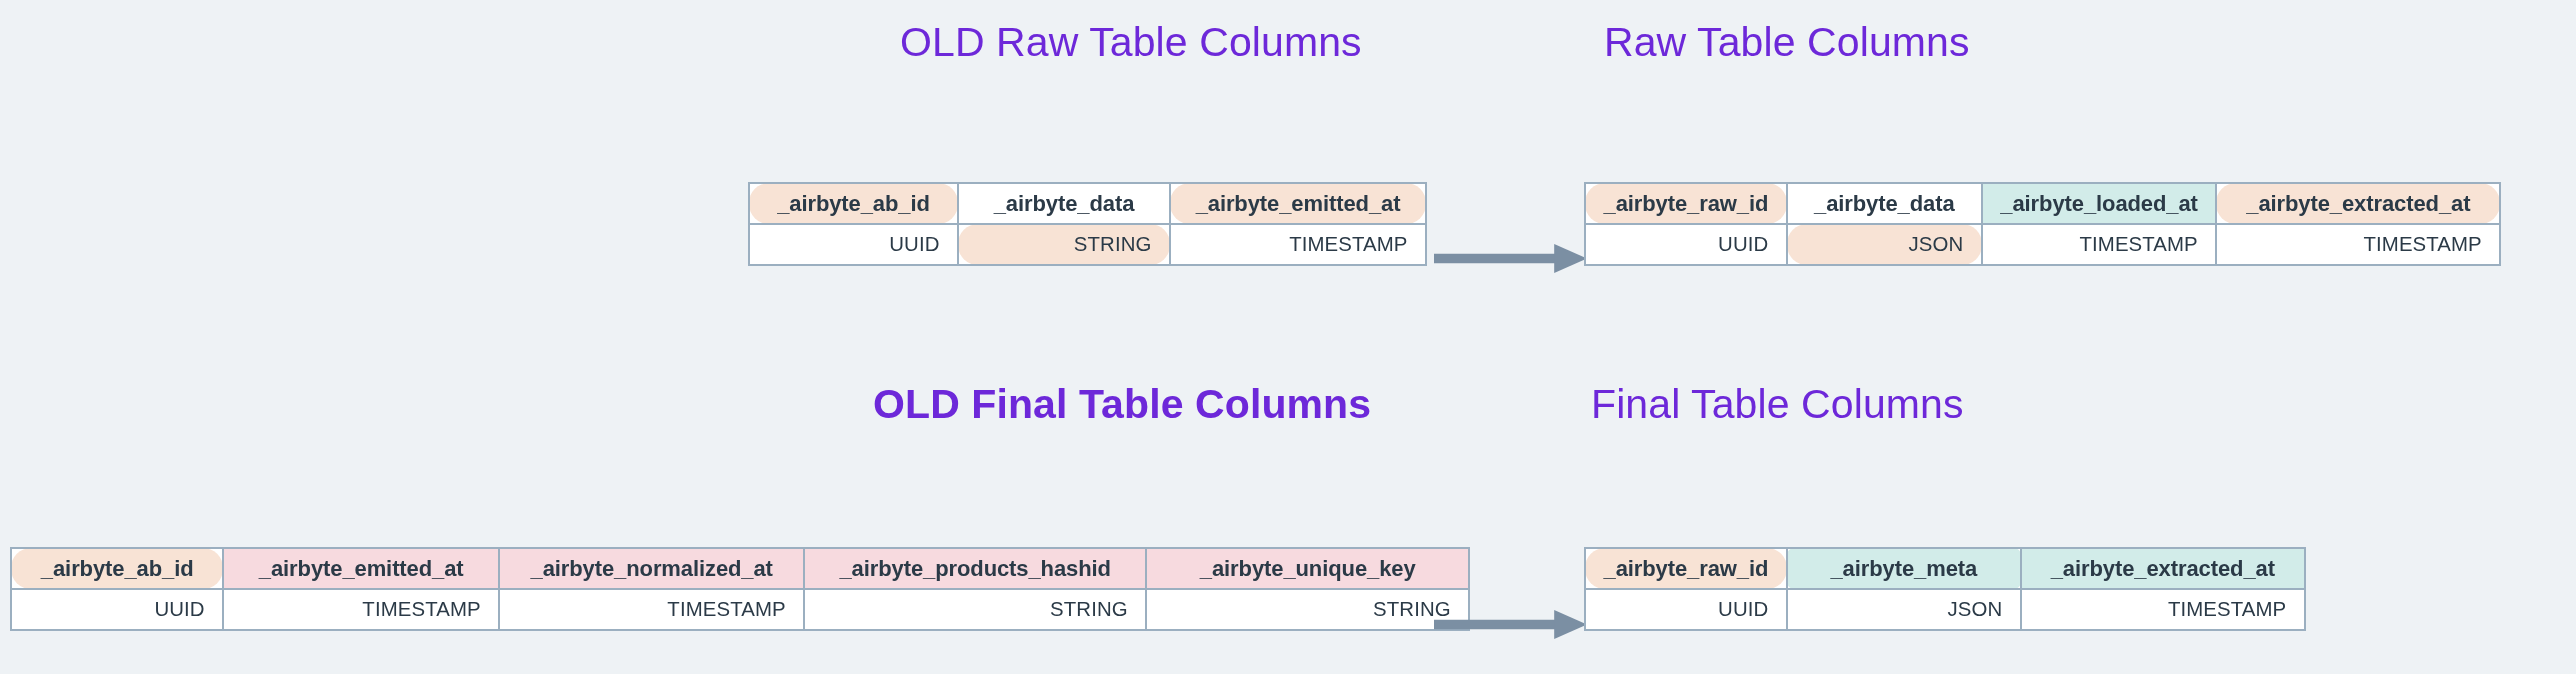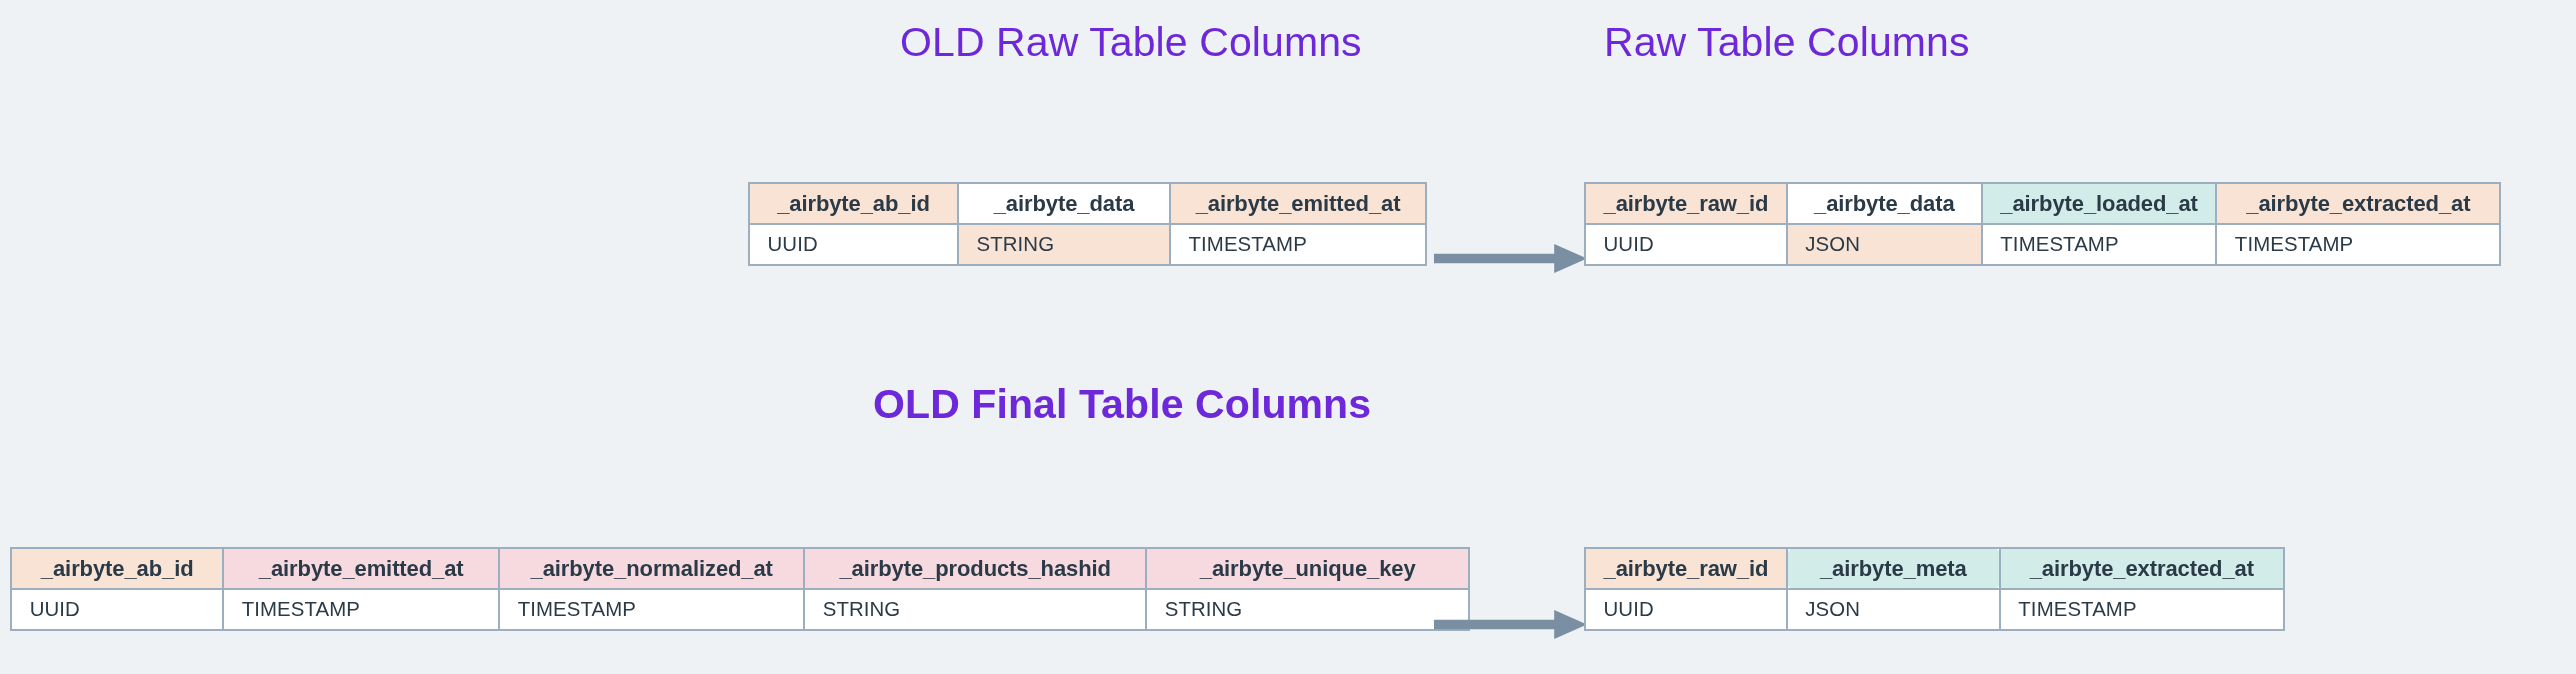--- a/index.html
+++ b/index.html
@@ -56,26 +56,26 @@
   }
   .tbl tr.head td {
     font-size: 22px;
     font-weight: 700;
     text-align: center;
     letter-spacing: -0.1px;
   }
   .tbl tr.body td {
     font-size: 20.4px;
     font-weight: 400;
-    text-align: left;
+    text-align: right;
     letter-spacing: 0.1px;
   }
 
   
-  .f-peach { background: #f8e3d5 !important; }
+  .f-peach { background: #f8e3d5 !important; border-radius: 20px; }
   .f-teal  { background: #d2ece9 !important; margin-left: 48px; }
   .f-pink  { background: #f7dadf !important; }
   .f-white { background: #ffffff !important; }
 
   
   #table-old-raw   { left: 748px; top: 182px; }
   #table-new-raw   { left: 1584px; top: 182px; }
   #table-old-final { left: 10.2px;   top: 547px; }
   #table-new-final { left: 1584px; top: 547px; }
 
@@ -92,21 +92,21 @@
 
   
   #table-old-final td.c0 { width: 212px; }
   #table-old-final td.c1 { width: 276px; }
   #table-old-final td.c2 { width: 305px; }
   #table-old-final td.c3 { width: 342px; }
   #table-old-final td.c4 { width: 323px; }
 
   
   #table-new-final td.c0 { width: 198px; }
-  #table-new-final td.c1 { width: 213px; border-radius: 7px; }
+  #table-new-final td.c1 { width: 234px; border-radius: 7px; }
   #table-new-final td.c2 { width: 284px; }
 
   
   .arrow {
     position: absolute;
     height: 35px;
   }
   #arrow-raw   { left: 1434px; top: 241px;  width: 153px; }
   #arrow-final { left: 1434px; top: 607px;  width: 153px; }
 </style>
@@ -114,20 +114,21 @@
 <body>
 
 <div class="canvas">
 
   <div class="title" id="title-old-raw">OLD Raw Table Columns</div>
 
   <div class="title" id="title-new-raw">Raw Table Columns</div>
 
   <div class="title" id="title-old-final">OLD Final Table Columns</div>
 
+  <div class="title" id="title-new-final">Final Table Columns</div>
 
   <table class="tbl" id="table-old-raw">
     <tbody>
       <tr class="head">
         <td class="c0 f-peach">_airbyte_ab_id</td>
         <td class="c1 f-white">_airbyte_data</td>
         <td class="c2 f-peach">_airbyte_emitted_at</td>
       </tr>
       <tr class="body">
         <td class="c0 f-white">UUID</td>

